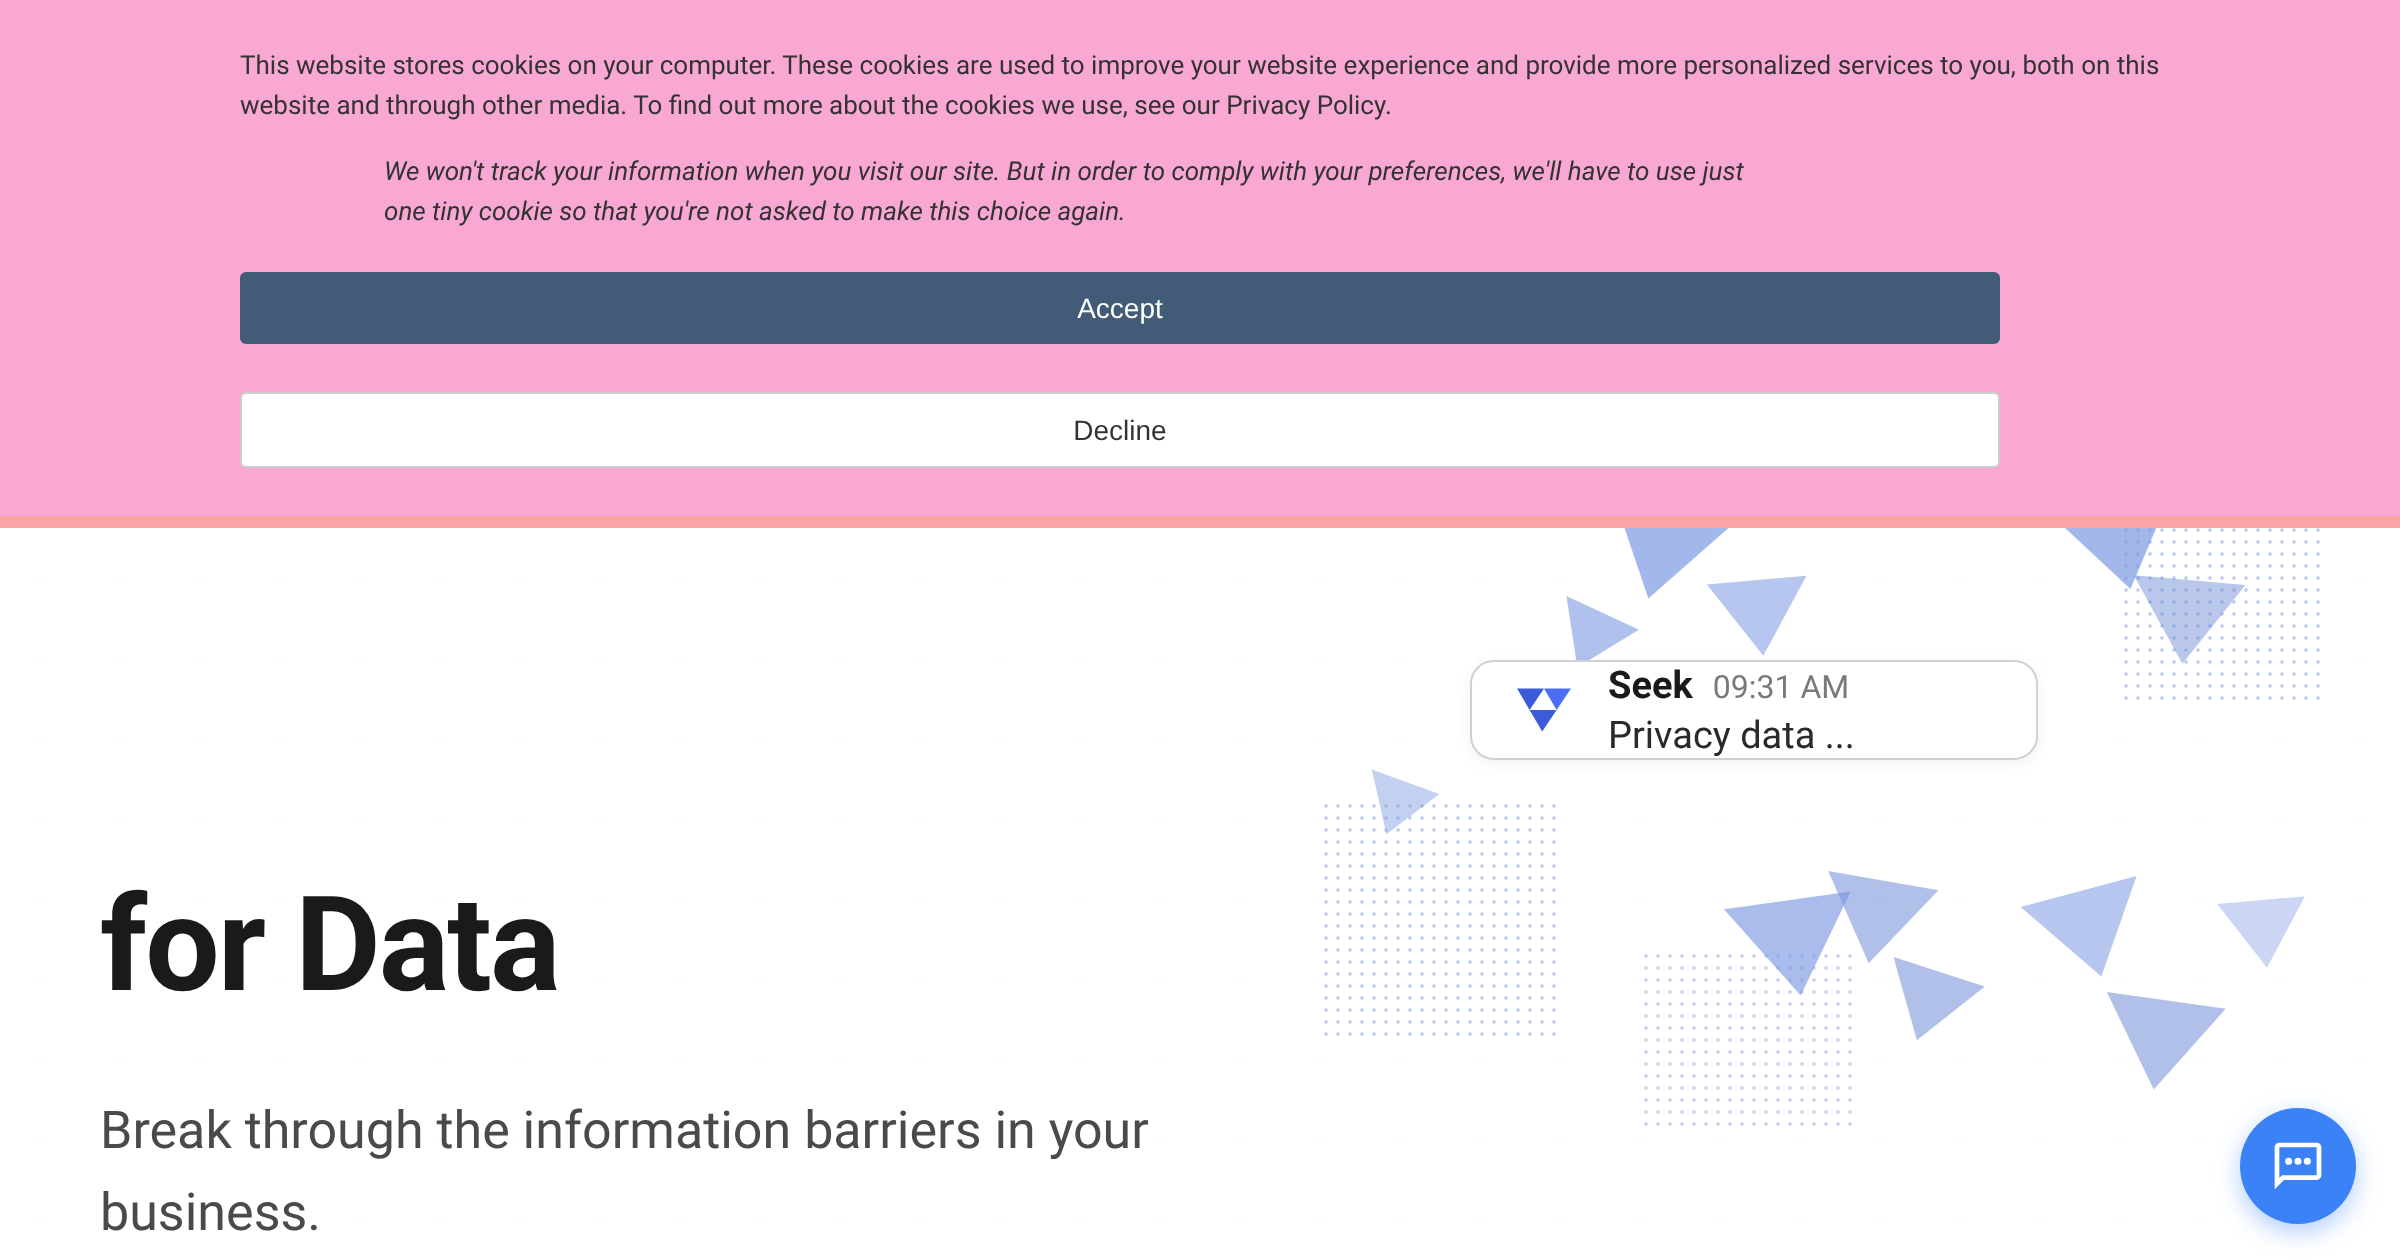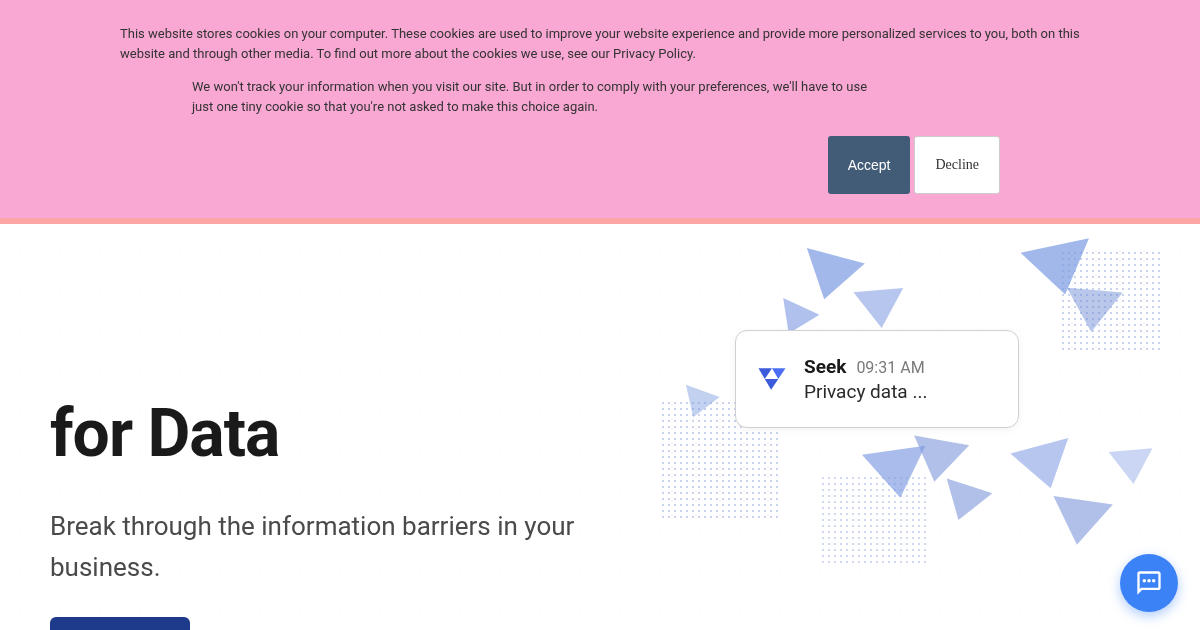--- a/index.html
+++ b/index.html
@@ -27,46 +27,47 @@
       color: #333333;
       line-height: 1.5;
       margin-bottom: 14px;
     }
     .cookie-text-2 {
       font-size: 13px;
       color: #333333;
       line-height: 1.5;
       margin-left: 72px;
       margin-right: 200px;
+      font-style: italic;
     }
     .cookie-buttons {
       display: flex;
-      gap: 4px;
+      gap: 24px;
       justify-content: flex-end;
       margin-top: 20px;
       margin-right: 80px;
+      flex-direction: column;
     }
     .btn-accept {
       background: #425b76;
       color: #ffffff;
       border: none;
       padding: 10px 20px;
       font-size: 14px;
       border-radius: 3px;
       cursor: pointer;
     }
     .btn-decline {
       background: #ffffff;
       color: #333333;
       border: 1px solid #cccccc;
-      padding: 20px 20px;
+      padding: 10px 20px;
       font-size: 14px;
       border-radius: 3px;
       cursor: pointer;
-      font-family: Liberation Serif, serif;
     }
     .hero {
       padding: 20px 50px 0 50px;
       position: relative;
     }
     .hero-title {
       font-size: 66px;
       font-weight: 700;
       color: #1a1a1a;
       line-height: 1.15;
@@ -119,21 +120,21 @@
     .dots2 { position: absolute; width: 100px; height: 100px; left: 440px; top: 5px; background-image: radial-gradient(rgba(100,130,210,0.35) 1px, transparent 1px); background-size: 6px 6px; }
     .dots3 { position: absolute; width: 110px; height: 90px; left: 200px; top: 230px; background-image: radial-gradient(rgba(100,130,210,0.3) 1px, transparent 1px); background-size: 6px 6px; }
     .notification-card {
       position: absolute;
       left: 115px;
       top: 85px;
       width: 284px;
       background: #ffffff;
       border: 1px solid #d0d0d0;
       border-radius: 12px;
-      padding: 24px 18px;
+      padding: 0 18px;
       display: flex;
       align-items: center;
       gap: 14px;
       z-index: 5;
       box-shadow: 0 2px 8px rgba(0,0,0,0.05);
     }
     .card-icon {
       width: 36px;
       height: 36px;
       flex-shrink: 0;

